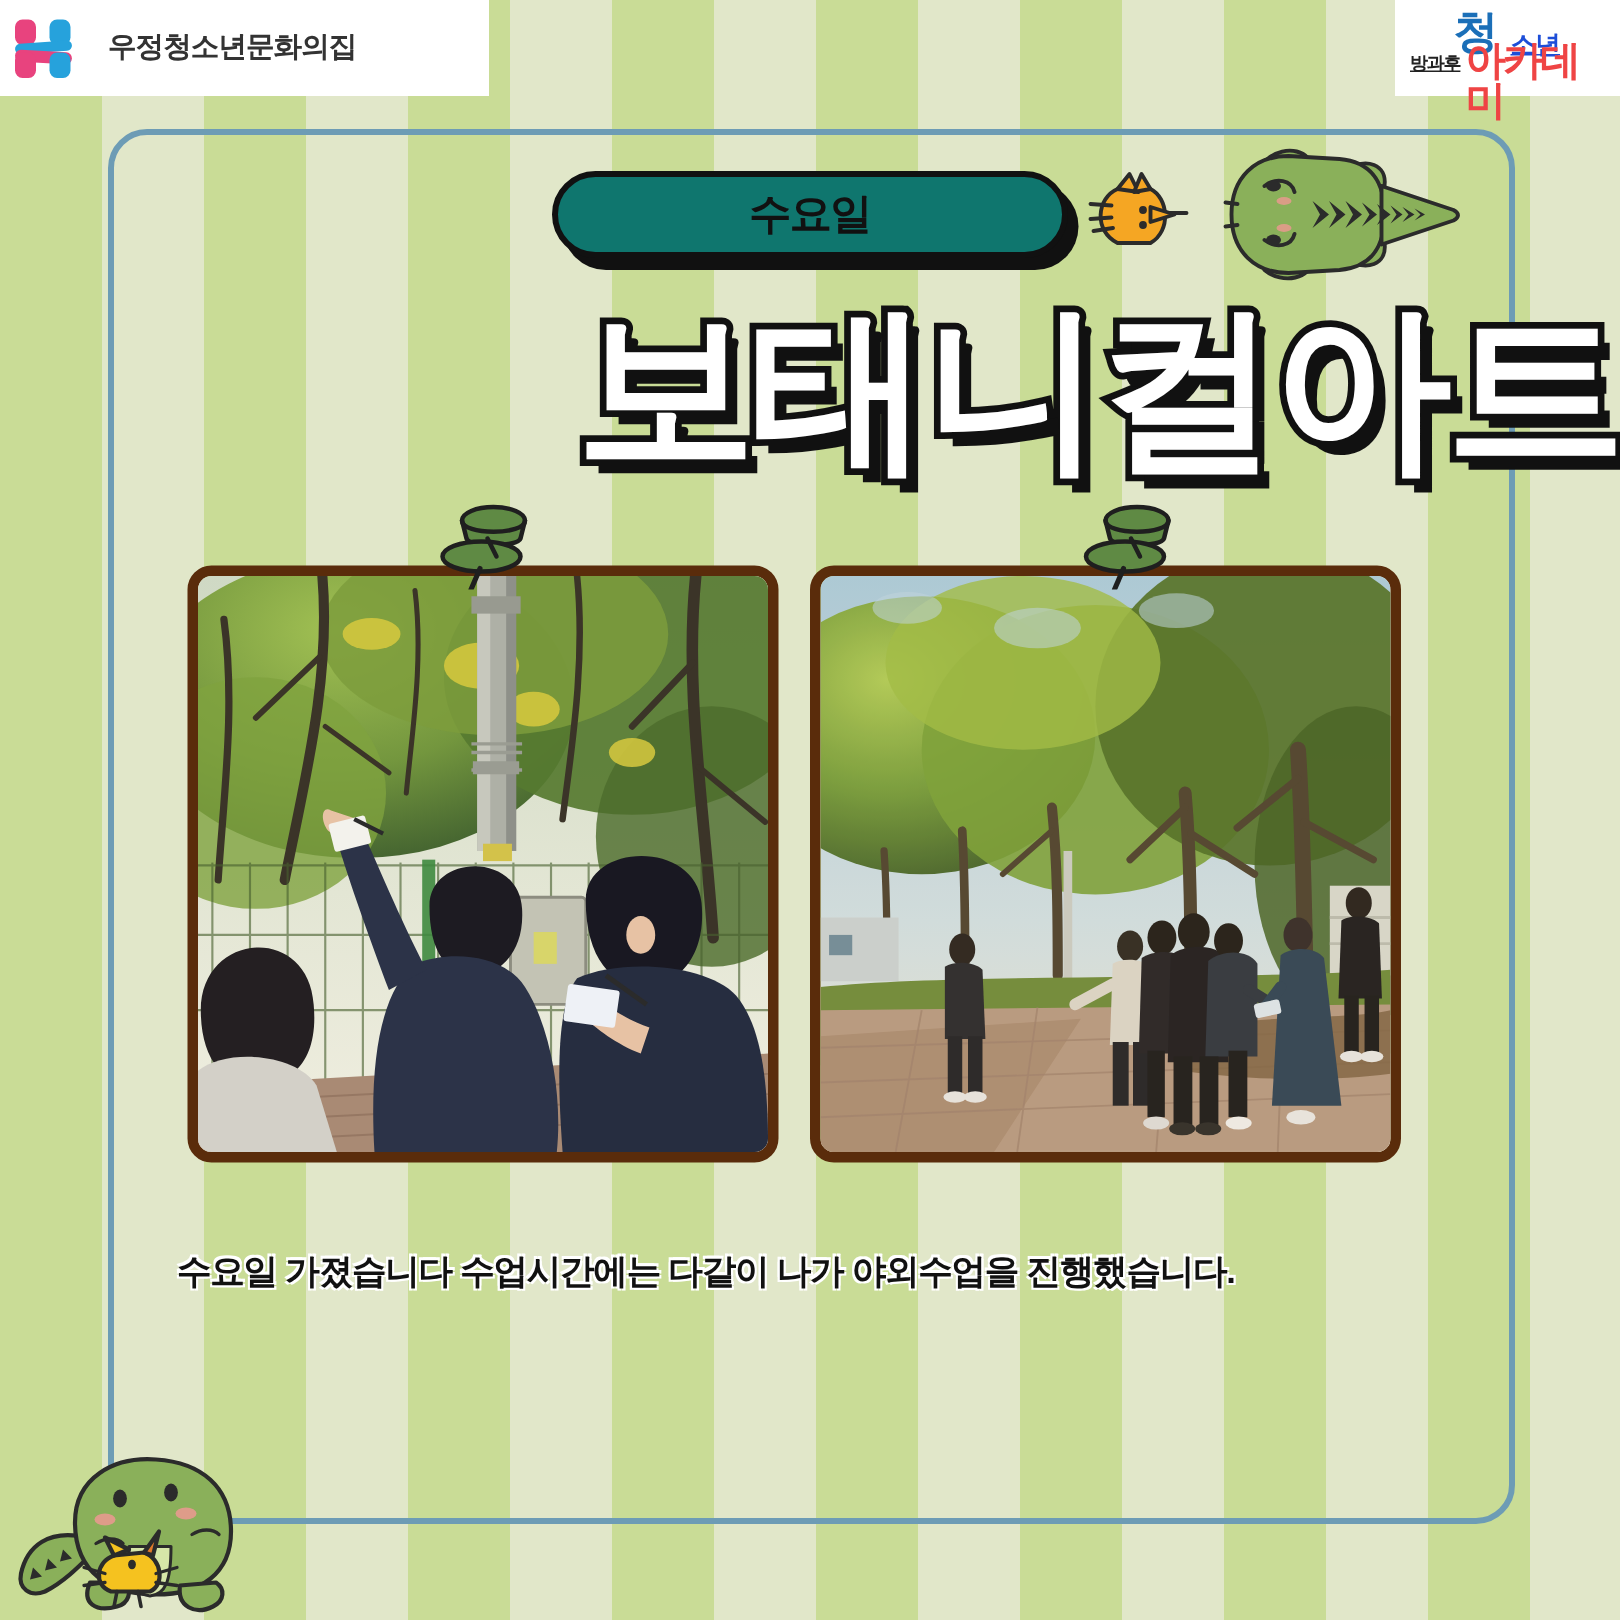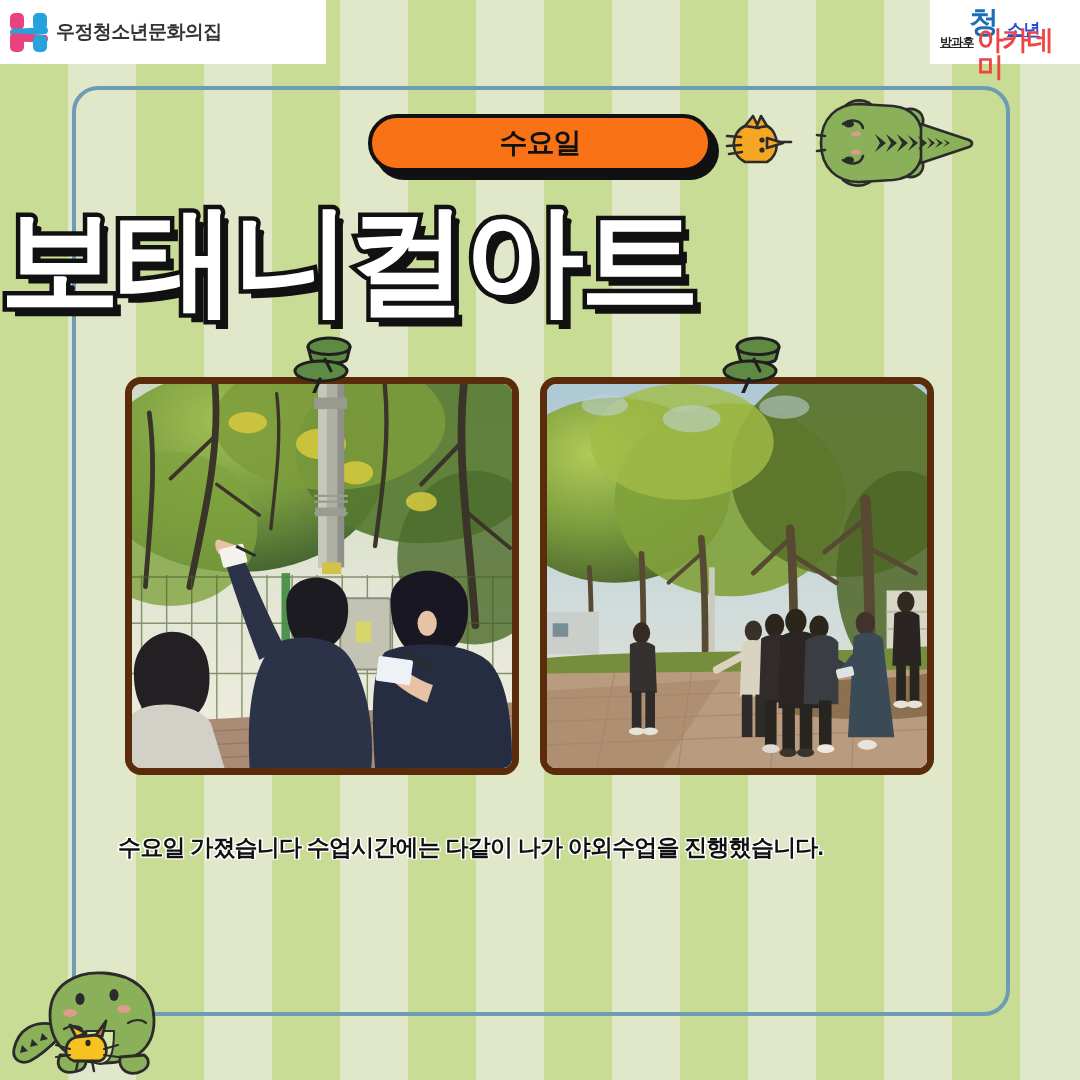--- a/index.html
+++ b/index.html
@@ -22,21 +22,21 @@
     z-index:0;
   }
 
   
   .logo-box {
     position:absolute; top:0;
     background:#ffffff;
     display:flex; align-items:center;
     z-index:6;
   }
-  #logo-left  { left:0; width:326px; height:64px; padding-left:6px; gap:4px; }
+  #logo-left  { left:0; width:326px; height:64px; padding-left:6px; gap:20px; }
   #logo-right { right:0; width:150px; height:64px; justify-content:center; }
 
   #logo-left .mark { width:46px; height:46px; flex:0 0 46px; position:relative; }
   #logo-left .mark i { position:absolute; display:block; }
   .m-pinktl { width:14px; height:17px; left:4px;  top:4px;  background:#e8437e; border-radius:5px; }
   .m-bluetr { width:14px; height:17px; left:27px; top:4px;  background:#26a2dc; border-radius:5px; }
   .m-pinkbl { width:14px; height:17px; left:4px;  top:26px; background:#e8437e; border-radius:5px; }
   .m-bluebr { width:14px; height:17px; left:27px; top:26px; background:#26a2dc; border-radius:5px; }
   .m-bluebar{ width:38px; height:7px;  left:4px;  top:19px; background:#26a2dc; border-radius:4px; transform:rotate(-4deg);}
   .m-pinkbar{ width:38px; height:8px;  left:4px;  top:25px; background:#e8437e; border-radius:5px; transform:rotate(3deg);}
@@ -55,39 +55,39 @@
     left:72px; top:86px; width:938px; height:930px;
     border:4px solid #6d9cb5;
     border-radius:26px;
     z-index:1;
   }
 
   
   #day-badge {
     position:absolute; left:368px; top:114px;
     width:344px; height:58px;
-    background:#f97316;
+    background:#0f766e;
     border:4px solid #111;
     border-radius:32px;
     box-shadow:7px 8px 0 #111;
     display:flex; align-items:center; justify-content:center;
     z-index:4;
   }
   #day-badge span {
     font-size:28px; font-weight:700; color:#111; letter-spacing:-1px;
   }
 
   
   #croc-top { position:absolute; left:725px; top:88px; width:250px; height:110px; z-index:4; }
   #croc-bottom { position:absolute; left:8px; top:963px; width:170px; height:117px; z-index:5; }
 
   
   #title {
     position:absolute; left:0; right:0; top:196px;
-    text-align:left; z-index:3;
+    text-align:right; z-index:3;
     font-size:120px; font-weight:700; letter-spacing:-4px;
     color:#ffffff;
     -webkit-text-stroke:9px #111;
     paint-order:stroke fill;
     text-shadow:8px 9px 0 #111;
     line-height:1.05;
   }
 
   
   .pin { position:absolute; width:78px; height:60px; z-index:4; }

